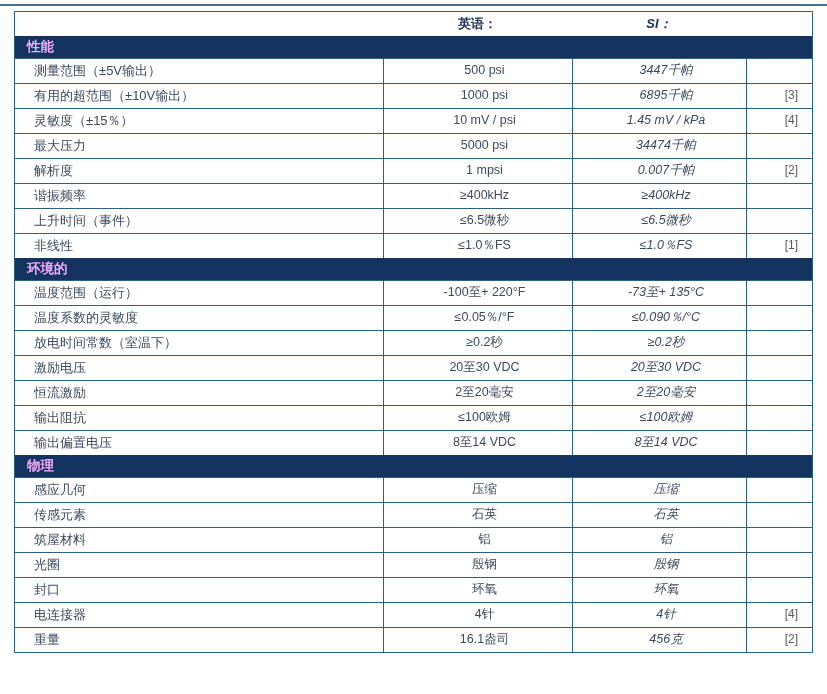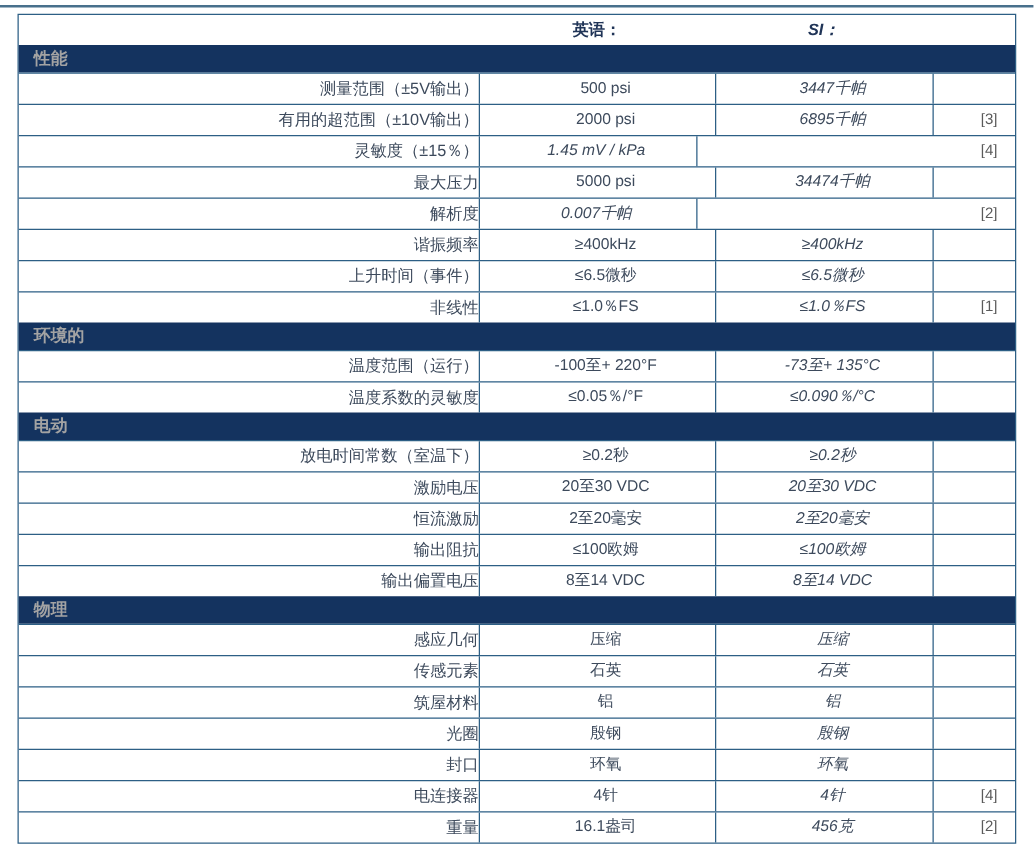--- a/index.html
+++ b/index.html
@@ -34,32 +34,32 @@
   .thead .hc{
     font-weight:bold;font-size:13px;color:var(--header-text);
     text-align:center;
   }
   .c1{flex:0 0 368px;}
   .c2{flex:0 0 189px;}
   .c3{flex:0 0 174px;font-style:italic;}
   .c4{flex:1 1 auto;}
   .section-bar{
     height:22px;line-height:22px;
-    background:var(--bar-bg);color:#a3a3a3;
+    background:var(--bar-bg);color:#f0abfc;
     font-weight:bold;font-size:13.5px;
     padding-left:12px;
   }
   .row{
     display:flex;height:25px;line-height:23px;
     border-top:1px solid var(--border);
     font-size:13px;color:var(--body-text);
   }
   .row:first-of-type{border-top:none;}
   .row .cell{overflow:hidden;white-space:nowrap;}
-  .row .c1{padding-left:19px;text-align:right;}
+  .row .c1{padding-left:19px;}
   .row .c2,.row .c3,.row .c4{border-left:1px solid var(--border);}
   .row .c2,.row .c3{text-align:center;font-size:12.5px;padding-left:13px;}
   .row .c4{text-align:right;padding-right:14px;color:var(--note-text);font-size:12px;}
 </style>
 </head>
 <body>
 
 <div class="page">
   <div class="top-rule"></div>
 
@@ -75,37 +75,39 @@
     <div class="section-bar">性能</div>
 
     <div class="row">
       <div class="cell c1">测量范围（±5V输出）</div>
       <div class="cell c2">500 psi</div>
       <div class="cell c3">3447千帕</div>
       <div class="cell c4"></div>
     </div>
     <div class="row">
       <div class="cell c1">有用的超范围（±10V输出）</div>
-      <div class="cell c2">2000 psi</div>
+      <div class="cell c2">1000 psi</div>
       <div class="cell c3">6895千帕</div>
       <div class="cell c4">[3]</div>
     </div>
     <div class="row">
       <div class="cell c1">灵敏度（±15％）</div>
+      <div class="cell c2">10 mV / psi</div>
       <div class="cell c3">1.45 mV / kPa</div>
       <div class="cell c4">[4]</div>
     </div>
     <div class="row">
       <div class="cell c1">最大压力</div>
       <div class="cell c2">5000 psi</div>
       <div class="cell c3">34474千帕</div>
       <div class="cell c4"></div>
     </div>
     <div class="row">
       <div class="cell c1">解析度</div>
+      <div class="cell c2">1 mpsi</div>
       <div class="cell c3">0.007千帕</div>
       <div class="cell c4">[2]</div>
     </div>
     <div class="row">
       <div class="cell c1">谐振频率</div>
       <div class="cell c2">≥400kHz</div>
       <div class="cell c3">≥400kHz</div>
       <div class="cell c4"></div>
     </div>
     <div class="row">
@@ -129,21 +131,20 @@
       <div class="cell c3">-73至+ 135°C</div>
       <div class="cell c4"></div>
     </div>
     <div class="row">
       <div class="cell c1">温度系数的灵敏度</div>
       <div class="cell c2">≤0.05％/°F</div>
       <div class="cell c3">≤0.090％/°C</div>
       <div class="cell c4"></div>
     </div>
 
-    <div class="section-bar">电动</div>
 
     <div class="row">
       <div class="cell c1">放电时间常数（室温下）</div>
       <div class="cell c2">≥0.2秒</div>
       <div class="cell c3">≥0.2秒</div>
       <div class="cell c4"></div>
     </div>
     <div class="row">
       <div class="cell c1">激励电压</div>
       <div class="cell c2">20至30 VDC</div>

